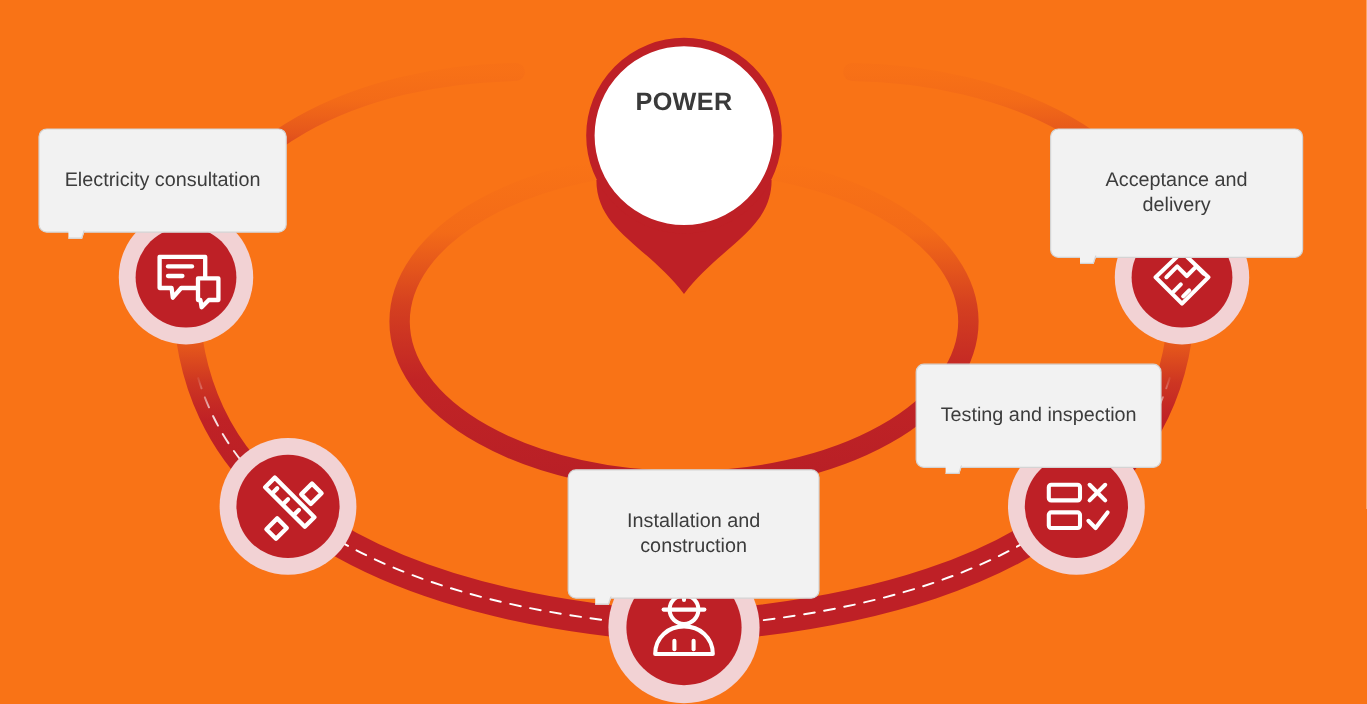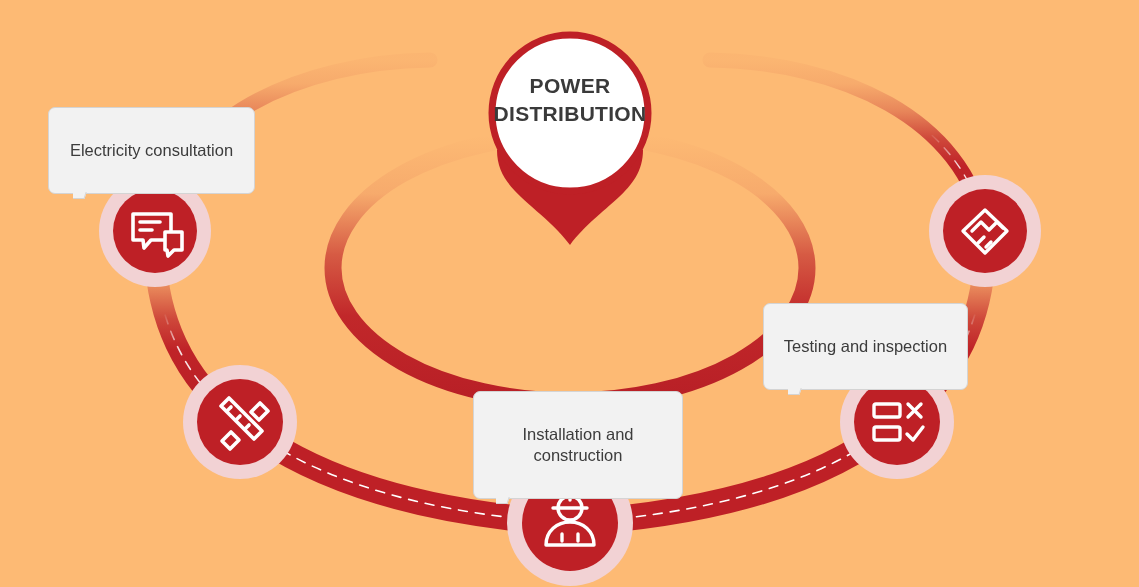--- a/index.html
+++ b/index.html
@@ -7,21 +7,21 @@
     padding: 0;
     background: #ffffff;
   }
   body {
     font-family: "Liberation Sans", sans-serif;
   }
   #stage {
     position: relative;
     width: 1139px;
     height: 587px;
-    background: #fdba74;
+    background: #f97316;
     overflow: hidden;
   }
   #art {
     position: absolute;
     left: 0;
     top: 0;
     width: 1139px;
     height: 587px;
   }
 
@@ -68,21 +68,21 @@
     left: 0;
     top: -9px;
     width: 13px;
     height: 15px;
     background: #f2f2f2;
     border-right: 1px solid #d4d4d4;
     border-bottom: 1px solid #d4d4d4;
     transform: skewX(-18deg);
   }
 
-  #label-1 { left: 48px;  top: 107px; width: 207px; }
+  #label-1 { left: 32px;  top: 107px; width: 207px; }
   #label-2 { left: 108px; top: 303px; width: 216px; }
   #label-3 { left: 473px; top: 391px; width: 210px; }
   #label-4 { left: 763px; top: 303px; width: 205px; }
   #label-5 { left: 875px; top: 107px; width: 211px; }
 
   #label-3 .tail { left: 22px; }
 </style>
 </head>
 <body>
 
@@ -206,34 +206,37 @@
         <path d="M 985 210 L 1007 231 L 985 253 L 963 231 Z"></path>
         <path d="M 972 231 L 981 222 L 989 230 L 997 222 L 1003 228"></path>
         <path d="M 978 243 L 984 237"></path>
         <path d="M 986 247 L 991 242"></path>
       </g>
     </g>
   </svg>
 
   <div class="pin-text">
     <div>POWER</div>
-    <div>DISTRIBUTION</div>
   </div>
 
   <div class="label" id="label-1">
     <span>Electricity consultation</span>
     <span class="tail"></span>
   </div>
 
 
   <div class="label" id="label-3">
     <span>Installation and
 construction</span>
     <span class="tail"></span>
   </div>
 
   <div class="label" id="label-4">
     <span>Testing and inspection</span>
     <span class="tail"></span>
   </div>
 
+  <div class="label" id="label-5">
+    <span>Acceptance and delivery</span>
+    <span class="tail"></span>
+  </div>
 
 </div>
 
 </body></html>

